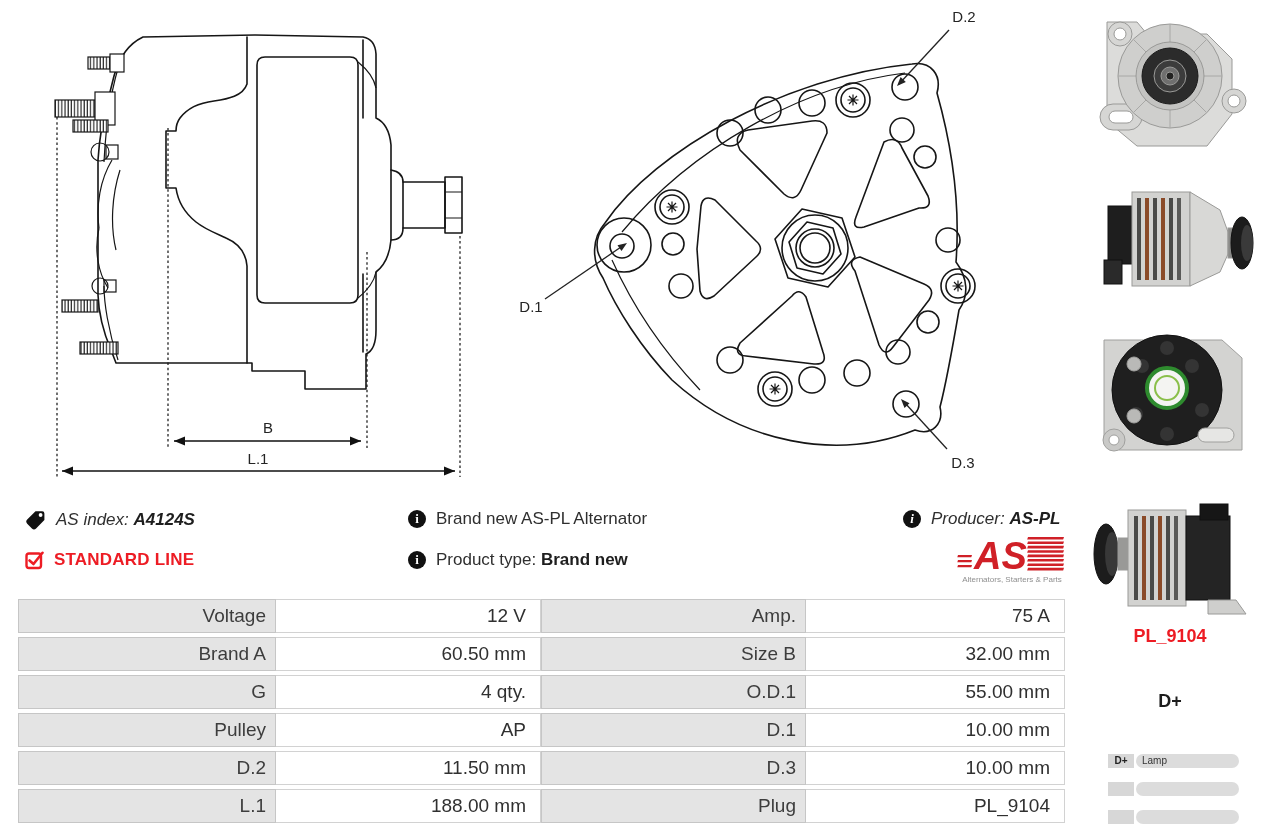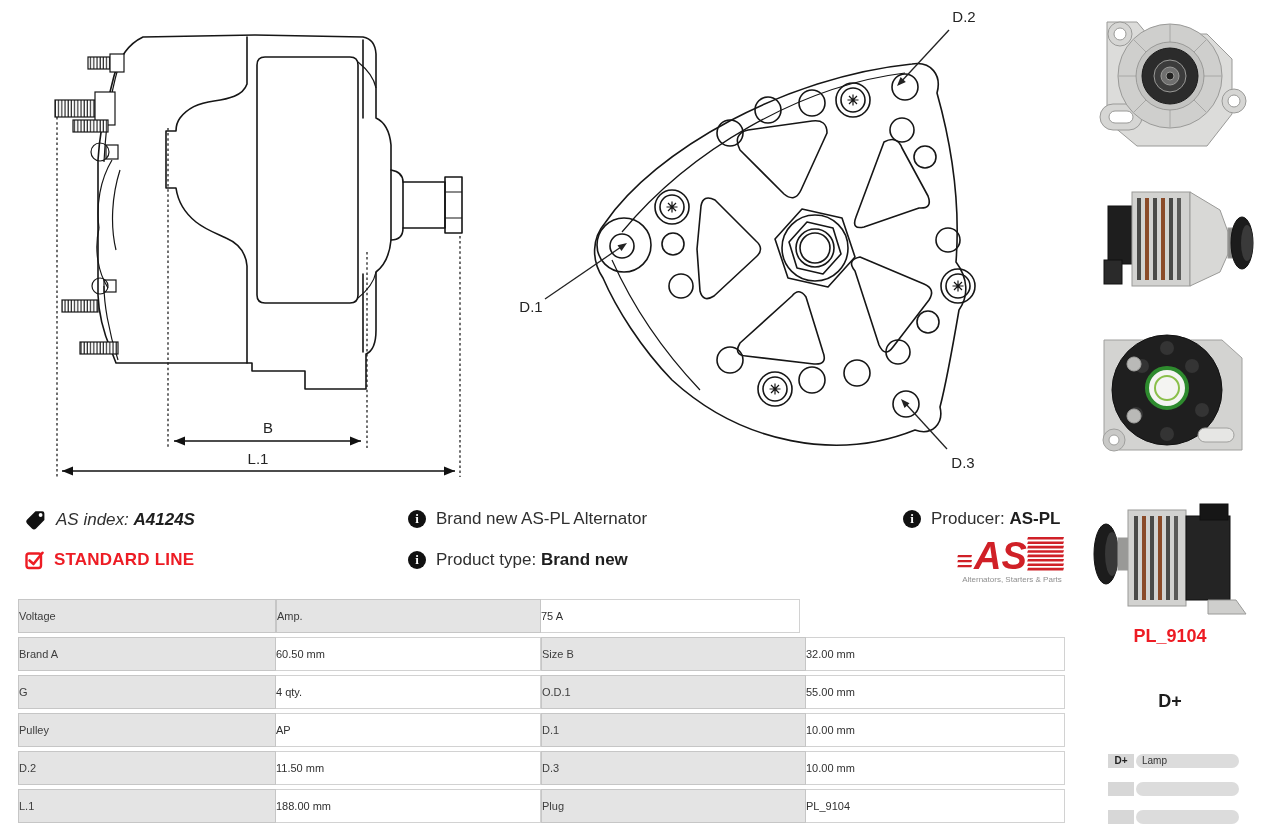--- a/index.html
+++ b/index.html
@@ -26,21 +26,21 @@
   .red{color:#ed1c24;font-weight:bold;letter-spacing:.2px;}
   .info-ico{width:18px;height:18px;border-radius:50%;background:#111;display:inline-block;position:relative;flex:0 0 18px;}
   .info-ico::before{content:"i";position:absolute;inset:0;color:#fff;font-weight:bold;font-size:13px;line-height:18px;text-align:center;font-family:"Liberation Serif",serif;}
 
   
   .logo-box{position:absolute;left:956px;top:531px;width:112px;}
 
   
   .spec-table{position:absolute;left:18px;top:599px;width:1047px;}
   .spec-row{display:flex;height:34px;margin-bottom:4px;}
-  .cell{box-sizing:border-box;line-height:32px;font-size:11px;overflow:hidden;}
+  .cell{box-sizing:border-box;line-height:32px;font-size:19px;text-align:right;overflow:hidden;}
   .cell.lab{background:#e4e4e4;border:1px solid #c6c6c6;color:#3d3d3d;padding-right:9px;}
   .cell.val{background:#fff;border:1px solid #d2d2d2;border-left:none;color:#303030;padding-right:14px;}
   .w1{width:258px;}.w2{width:265px;}.w3{width:265px;}.w4{width:259px;}
 
   
   .plug-code{position:absolute;left:1095px;top:626px;width:150px;text-align:center;color:#ed1c24;font-weight:bold;font-size:18px;}
   .terminal{position:absolute;left:1095px;top:691px;width:150px;text-align:center;color:#1d1d1d;font-weight:bold;font-size:18px;}
   .conn{position:absolute;left:1108px;top:754px;}
   .conn-row{display:flex;gap:2px;height:14px;margin-bottom:14px;}
   .conn-c1{width:26px;background:#d7d7d7;font-size:10px;font-weight:bold;text-align:center;line-height:14px;color:#222;}
@@ -284,21 +284,21 @@
   <div class="info-item" style="left:408px;top:509px;">
     <span class="info-ico"></span>
     <span>Brand new AS-PL Alternator</span>
   </div>
 
   <div class="info-item" style="left:408px;top:550px;">
     <span class="info-ico"></span>
     <span><span>Product type:</span>&nbsp;<b>Brand new</b></span>
   </div>
 
-  <div class="info-item" style="left:903px;top:509px;">
+  <div class="info-item" style="left:903px;top:509px;font-style:italic;">
     <span class="info-ico"></span>
     <span><span>Producer:</span>&nbsp;<b>AS-PL</b></span>
   </div>
 
   <div class="logo-box">
     <svg width="112" height="54" viewBox="0 0 112 54">
       <g fill="#d02027">
         <rect x="2" y="24" width="14" height="2.2" transform="skewX(-18)" transform-origin="2 24"></rect>
         <rect x="2" y="29" width="14" height="2.2" transform="skewX(-18)" transform-origin="2 29"></rect>
         <rect x="2" y="34" width="14" height="2.2" transform="skewX(-18)" transform-origin="2 34"></rect>
@@ -314,20 +314,21 @@
         </g>
       </g>
       <text x="18" y="38" font-family="Liberation Sans, sans-serif" font-size="38" font-weight="bold" font-style="italic" fill="#d02027">AS</text>
       <text x="56" y="51" text-anchor="middle" font-family="Liberation Sans, sans-serif" font-size="8" fill="#8f8f8f">Alternators, Starters &amp; Parts</text>
     </svg>
   </div>
 
   <div class="spec-table">
     <div class="spec-row">
       <div class="cell lab w1">Voltage</div>
+      <div class="cell val w2">12 V</div>
       <div class="cell lab w3">Amp.</div>
       <div class="cell val w4">75 A</div>
     </div>
     <div class="spec-row">
       <div class="cell lab w1">Brand A</div>
       <div class="cell val w2">60.50 mm</div>
       <div class="cell lab w3">Size B</div>
       <div class="cell val w4">32.00 mm</div>
     </div>
     <div class="spec-row">

